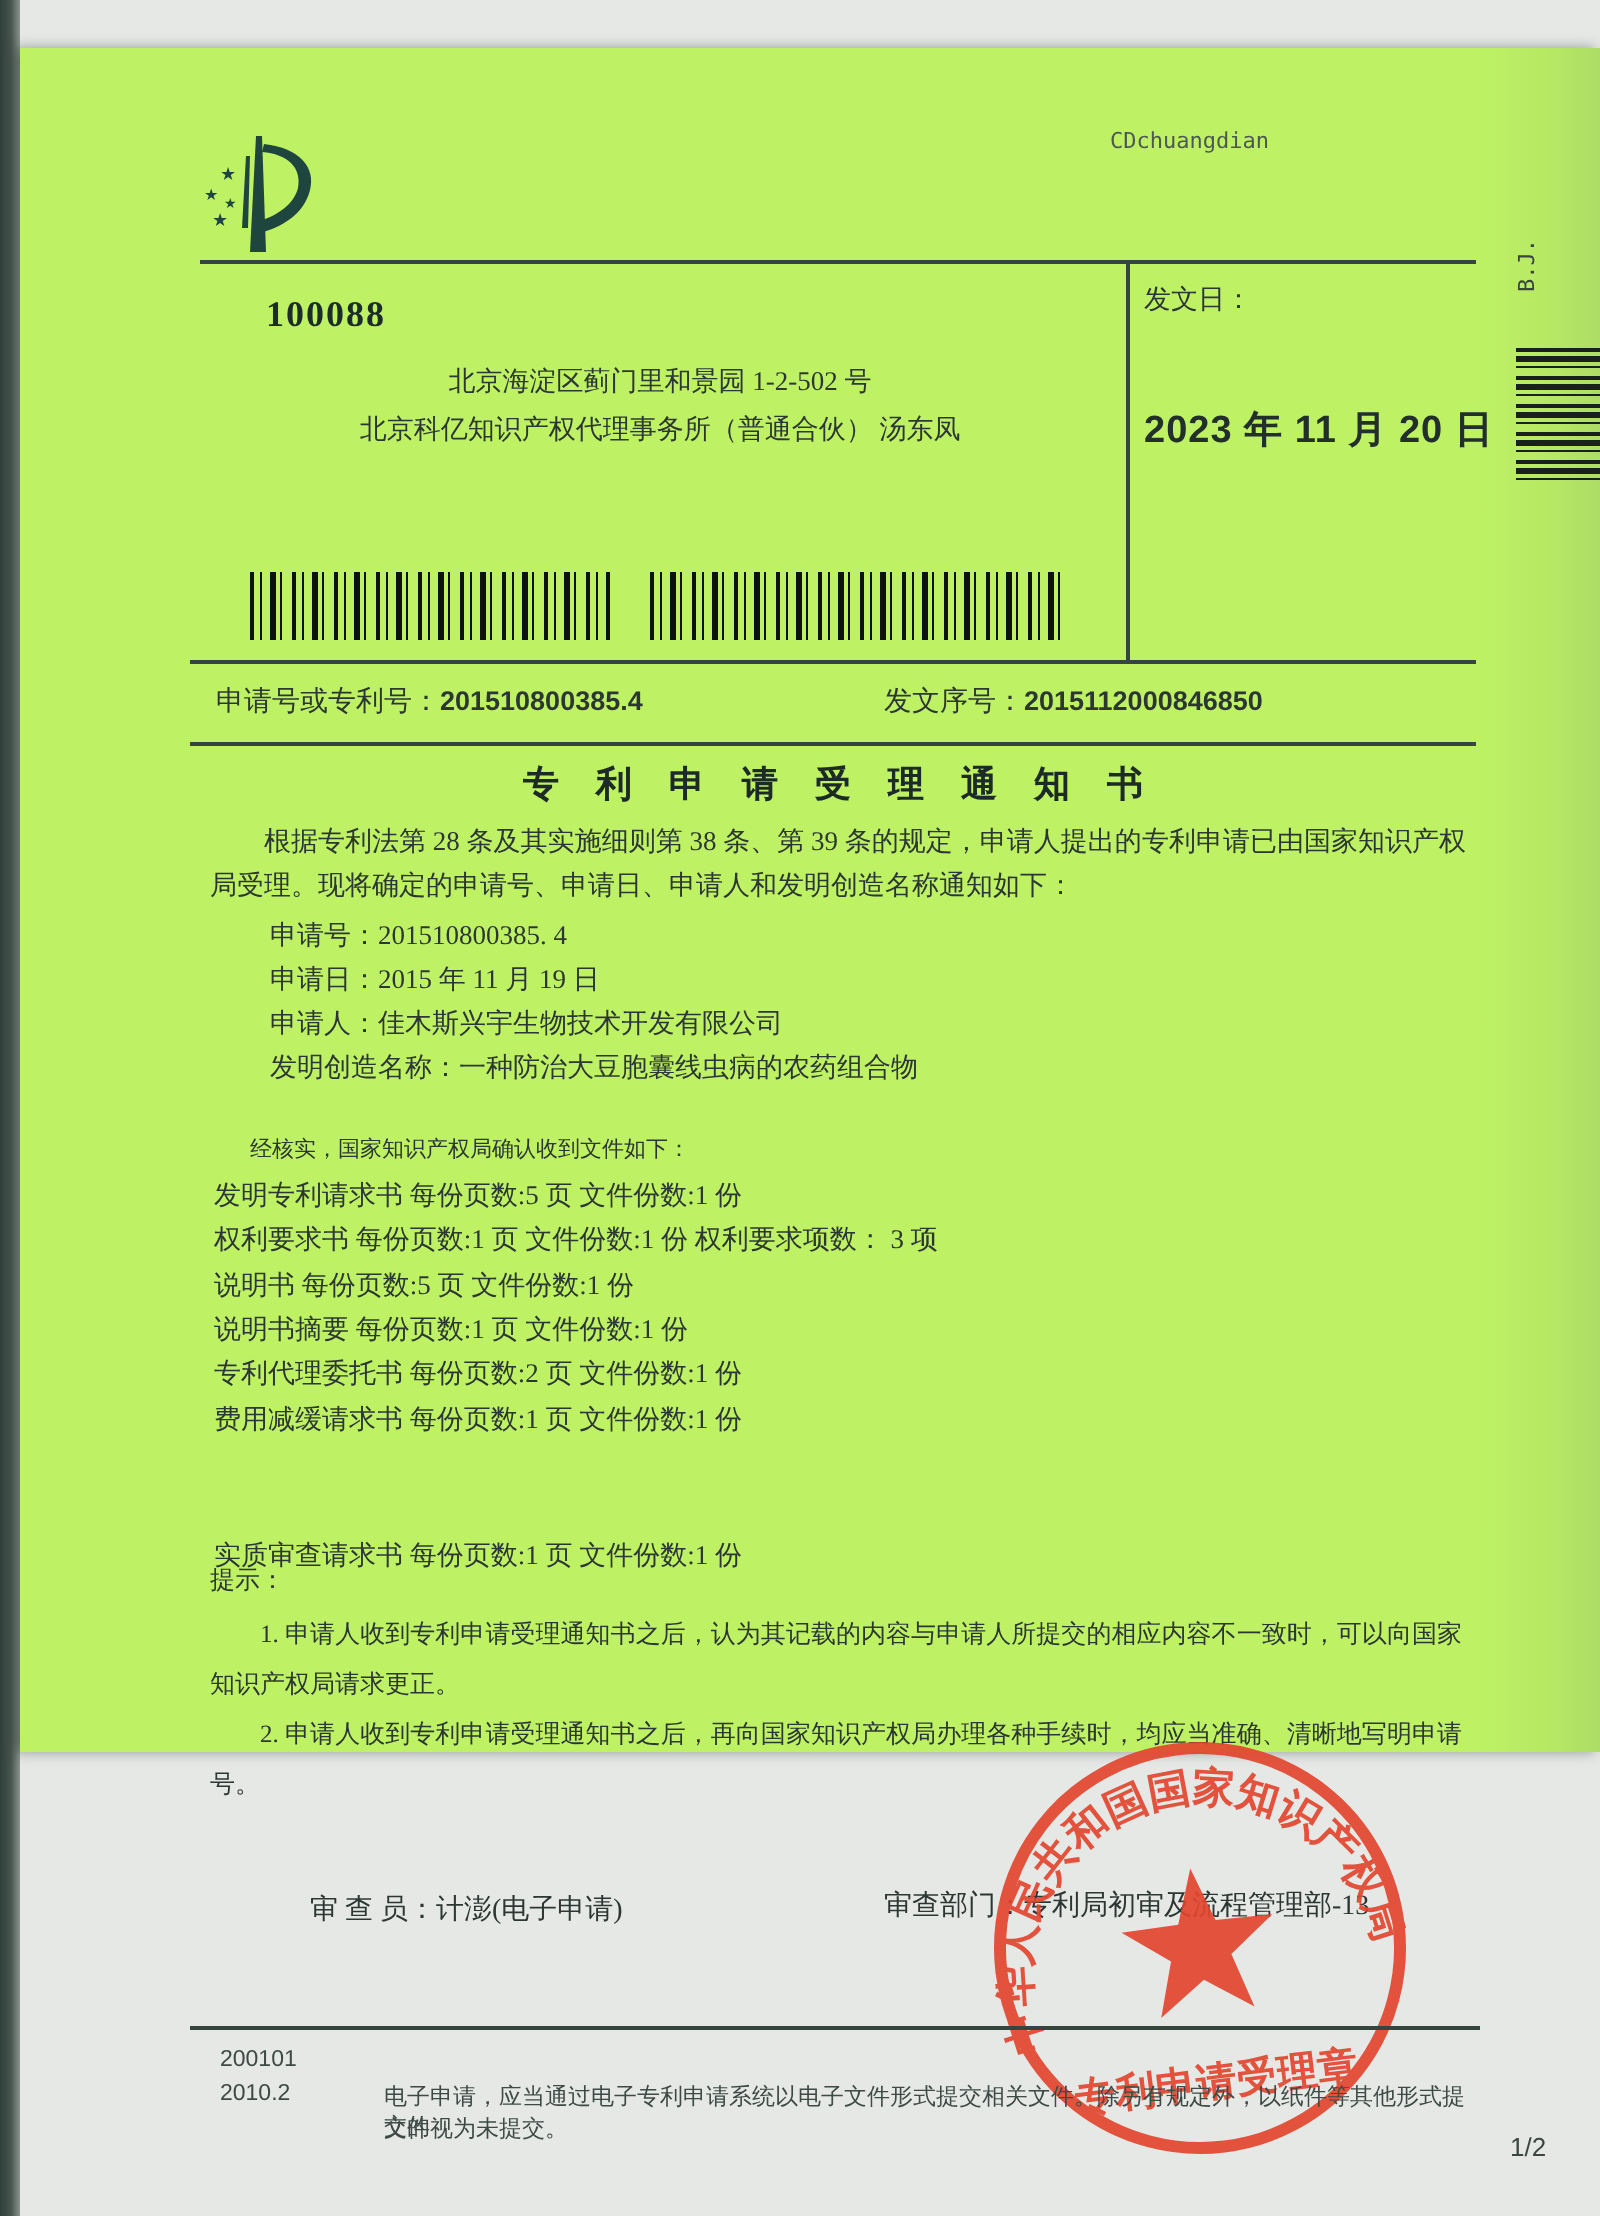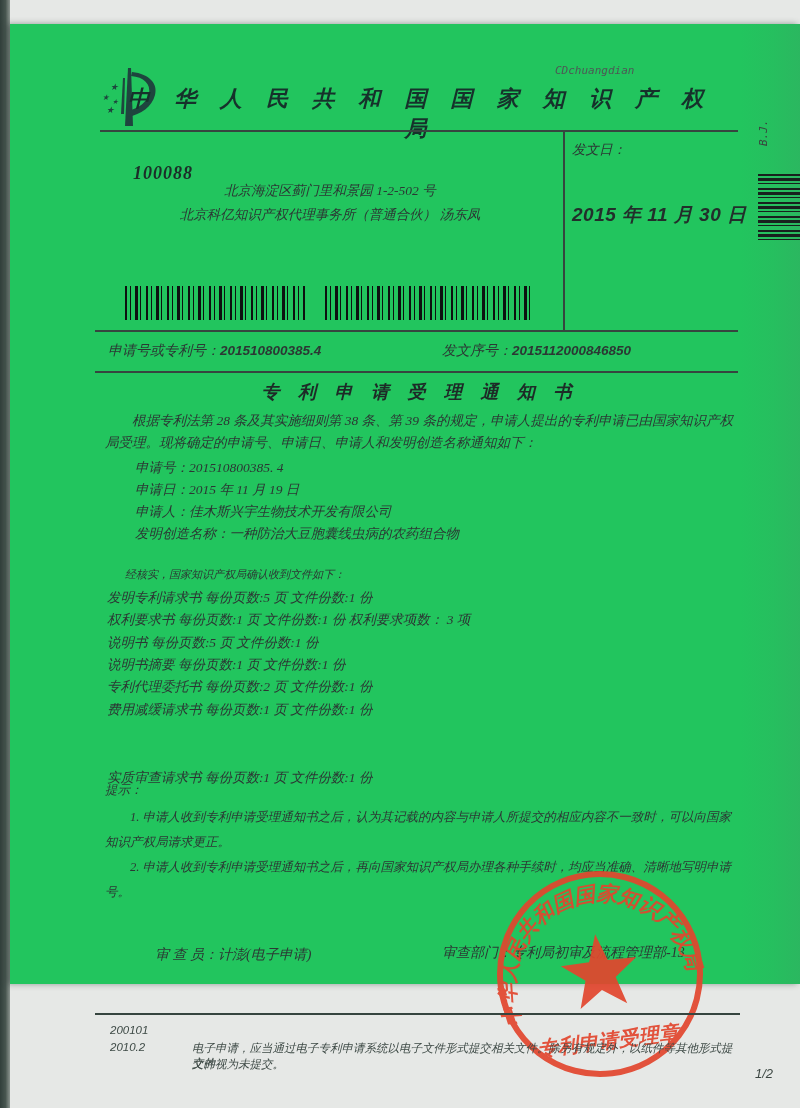--- a/index.html
+++ b/index.html
@@ -6,43 +6,42 @@
   body{
     width:800px;height:1108px;position:relative;overflow:hidden;
     background:#e6e8e6;
     font-family:"Liberation Serif","DejaVu Serif",serif;
   }
   .edge-strip{
     position:absolute;left:0;top:0;width:10px;height:1108px;
     background:linear-gradient(90deg,#313f3b 0%,#47554f 55%,#8b948f 100%);
   }
   .paper{
-    position:absolute;left:10px;top:24px;width:790px;height:960px;
-    background:#22c55e;
+    position:absolute;left:10px;top:24px;width:790px;height:852px;
+    background:#bef264;
     box-shadow:-3px 0 6px rgba(40,55,50,.45);
-    font-style:italic;
   }
   .paper:before{ 
     content:"";position:absolute;right:0;top:0;width:60px;height:100%;
     background:linear-gradient(90deg,rgba(0,0,0,0) 0%,rgba(90,110,104,.07) 55%,rgba(90,110,104,.16) 100%);
     pointer-events:none;
   }
   .abs{position:absolute;}
   .txt{color:#2c3734;}
   .handnote{left:545px;top:40px;font-family:"DejaVu Sans Mono",monospace;font-size:11px;color:#4d5855;}
   .office-title{left:110px;top:60px;width:600px;text-align:center;
     font-size:22px;font-weight:bold;letter-spacing:9px;color:#16312b;
     font-family:"Liberation Sans","DejaVu Sans",sans-serif;}
   .hline{background:#36453f;height:2px;}
   .l1{left:90px;top:106px;width:638px;}
   .vline{left:553px;top:106px;width:2px;height:200px;background:#36453f;}
   .l2{left:85px;top:306px;width:643px;}
   .l3{left:85px;top:347px;width:643px;}
   .l4{left:85px;top:989px;width:645px;}
-  .postcode{left:123px;top:139px;font-size:18px;font-weight:bold;letter-spacing:1px;color:#1c2d29;}
+  .postcode{left:123px;top:123px;font-size:18px;font-weight:bold;letter-spacing:1px;color:#1c2d29;}
   .addr1{left:120px;top:158px;width:400px;text-align:center;font-size:13.5px;}
   .addr2{left:100px;top:182px;width:440px;text-align:center;font-size:13.5px;}
   .issue-label{left:562px;top:117px;font-size:13.5px;}
   .issue-date{left:562px;top:178px;font-size:19px;font-weight:bold;letter-spacing:.5px;
     font-family:"Liberation Sans","DejaVu Sans",sans-serif;color:#222f2b;}
   .barcode{top:262px;height:34px;
     background:
       repeating-linear-gradient(90deg,#0d1110 0 2px,rgba(0,0,0,0) 2px 5px,#0d1110 5px 6px,rgba(0,0,0,0) 6px 10px,#0d1110 10px 13px,rgba(0,0,0,0) 13px 15px,#0d1110 15px 16px,rgba(0,0,0,0) 16px 21px);
   }
   .b1{left:115px;width:180px;}
@@ -93,28 +92,27 @@
       <polygon points="30,4 33,4 35,62 27,62"></polygon>
       <polygon points="25,14 27,14 26,50 23,50"></polygon>
       <path d="M34,8 C52,10 60,20 57,31 C54,43 43,50 30,53 L30,47 C41,44 49,38 51,30 C53,20 46,13 33,12 Z"></path>
       <text x="12" y="26" font-size="9" fill="#1e453e">★</text>
       <text x="4" y="36" font-size="8" fill="#1e453e">★</text>
       <text x="14" y="40" font-size="7" fill="#1e453e">★</text>
       <text x="8" y="49" font-size="9" fill="#1e453e">★</text>
     </g>
   </svg>
 
-  <div class="abs office-title">中 华 人 民 共 和 国 国 家 知 识 产 权 局</div>
   <div class="abs hline l1"></div>
   <div class="abs vline"></div>
   <div class="abs txt postcode">100088</div>
   <div class="abs txt addr1">北京海淀区蓟门里和景园 1-2-502 号</div>
   <div class="abs txt addr2">北京科亿知识产权代理事务所（普通合伙） 汤东凤</div>
   <div class="abs txt issue-label">发文日：</div>
-  <div class="abs issue-date">2015 年 11 月 30 日</div>
+  <div class="abs issue-date">2023 年 11 月 20 日</div>
 
   <div class="abs barcode b1"></div>
   <div class="abs barcode b2"></div>
   <div class="abs side-label">B.J.</div>
   <div class="abs side-barcode"></div>
 
   <div class="abs hline l2"></div>
   <div class="abs txt meta-row">
     <span>申请号或专利号：</span><span class="meta-val-b">201510800385.4</span>
     <span class="meta-serial"><span>发文序号：</span><span class="meta-val-b">2015112000846850</span></span>

